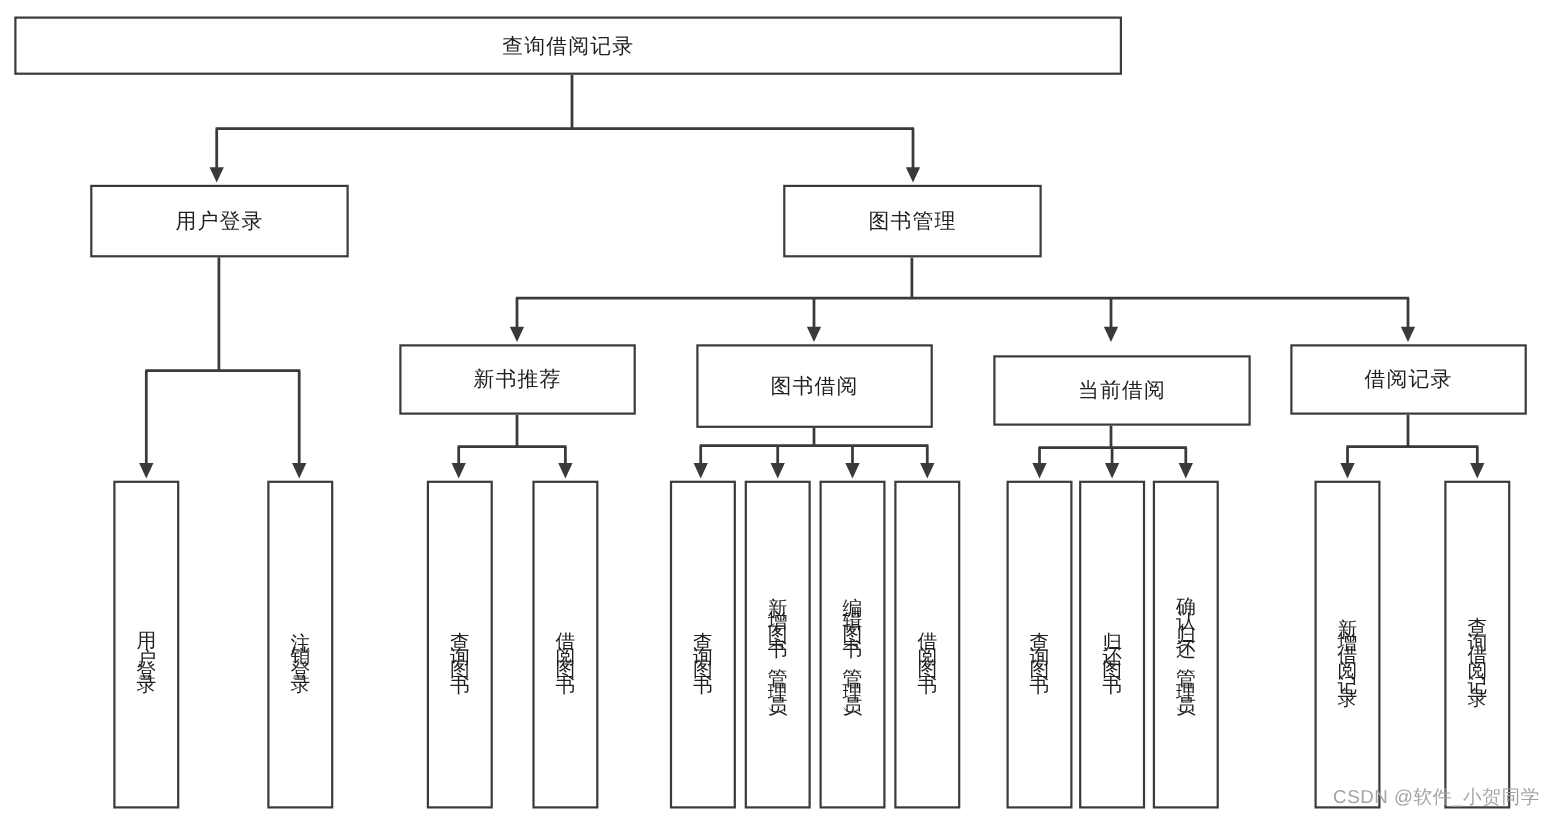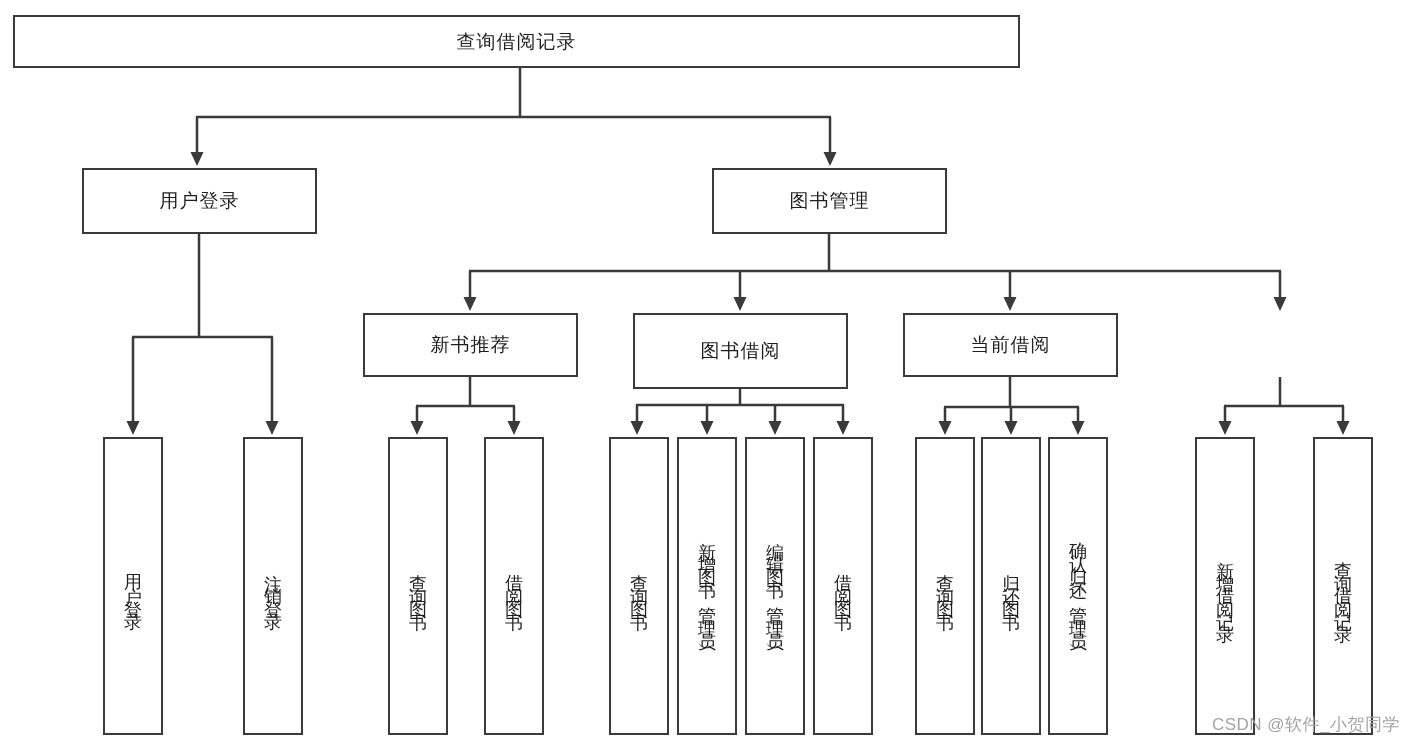--- a/index.html
+++ b/index.html
@@ -107,22 +107,25 @@
   <div class="node" style="left:363px;top:313px;width:215px;height:64px">
     <span class="lbl">新书推荐</span>
   </div>
 
   <div class="node" style="left:712px;top:168px;width:235px;height:66px">
     <span class="lbl">图书管理</span>
   </div>
   <div class="node" style="left:633px;top:313px;width:215px;height:76px">
     <span class="lbl">图书借阅</span>
   </div>
-  <div class="node" style="left:903px;top:313px;width:215px;height:64px">
+  <div class="node" style="left:903px;top:323px;width:234px;height:64px">
     <span class="lbl">当前借阅</span>
+  </div>
+  <div class="node" style="left:1173px;top:313px;width:215px;height:64px">
+    <span class="lbl">借阅记录</span>
   </div>
 
   <div class="leaf" style="left:103px">
     <span class="vlbl">用户登录</span>
   </div>
   <div class="leaf" style="left:243px">
     <span class="vlbl">注销登录</span>
   </div>
 
   <div class="leaf" style="left:388px">

